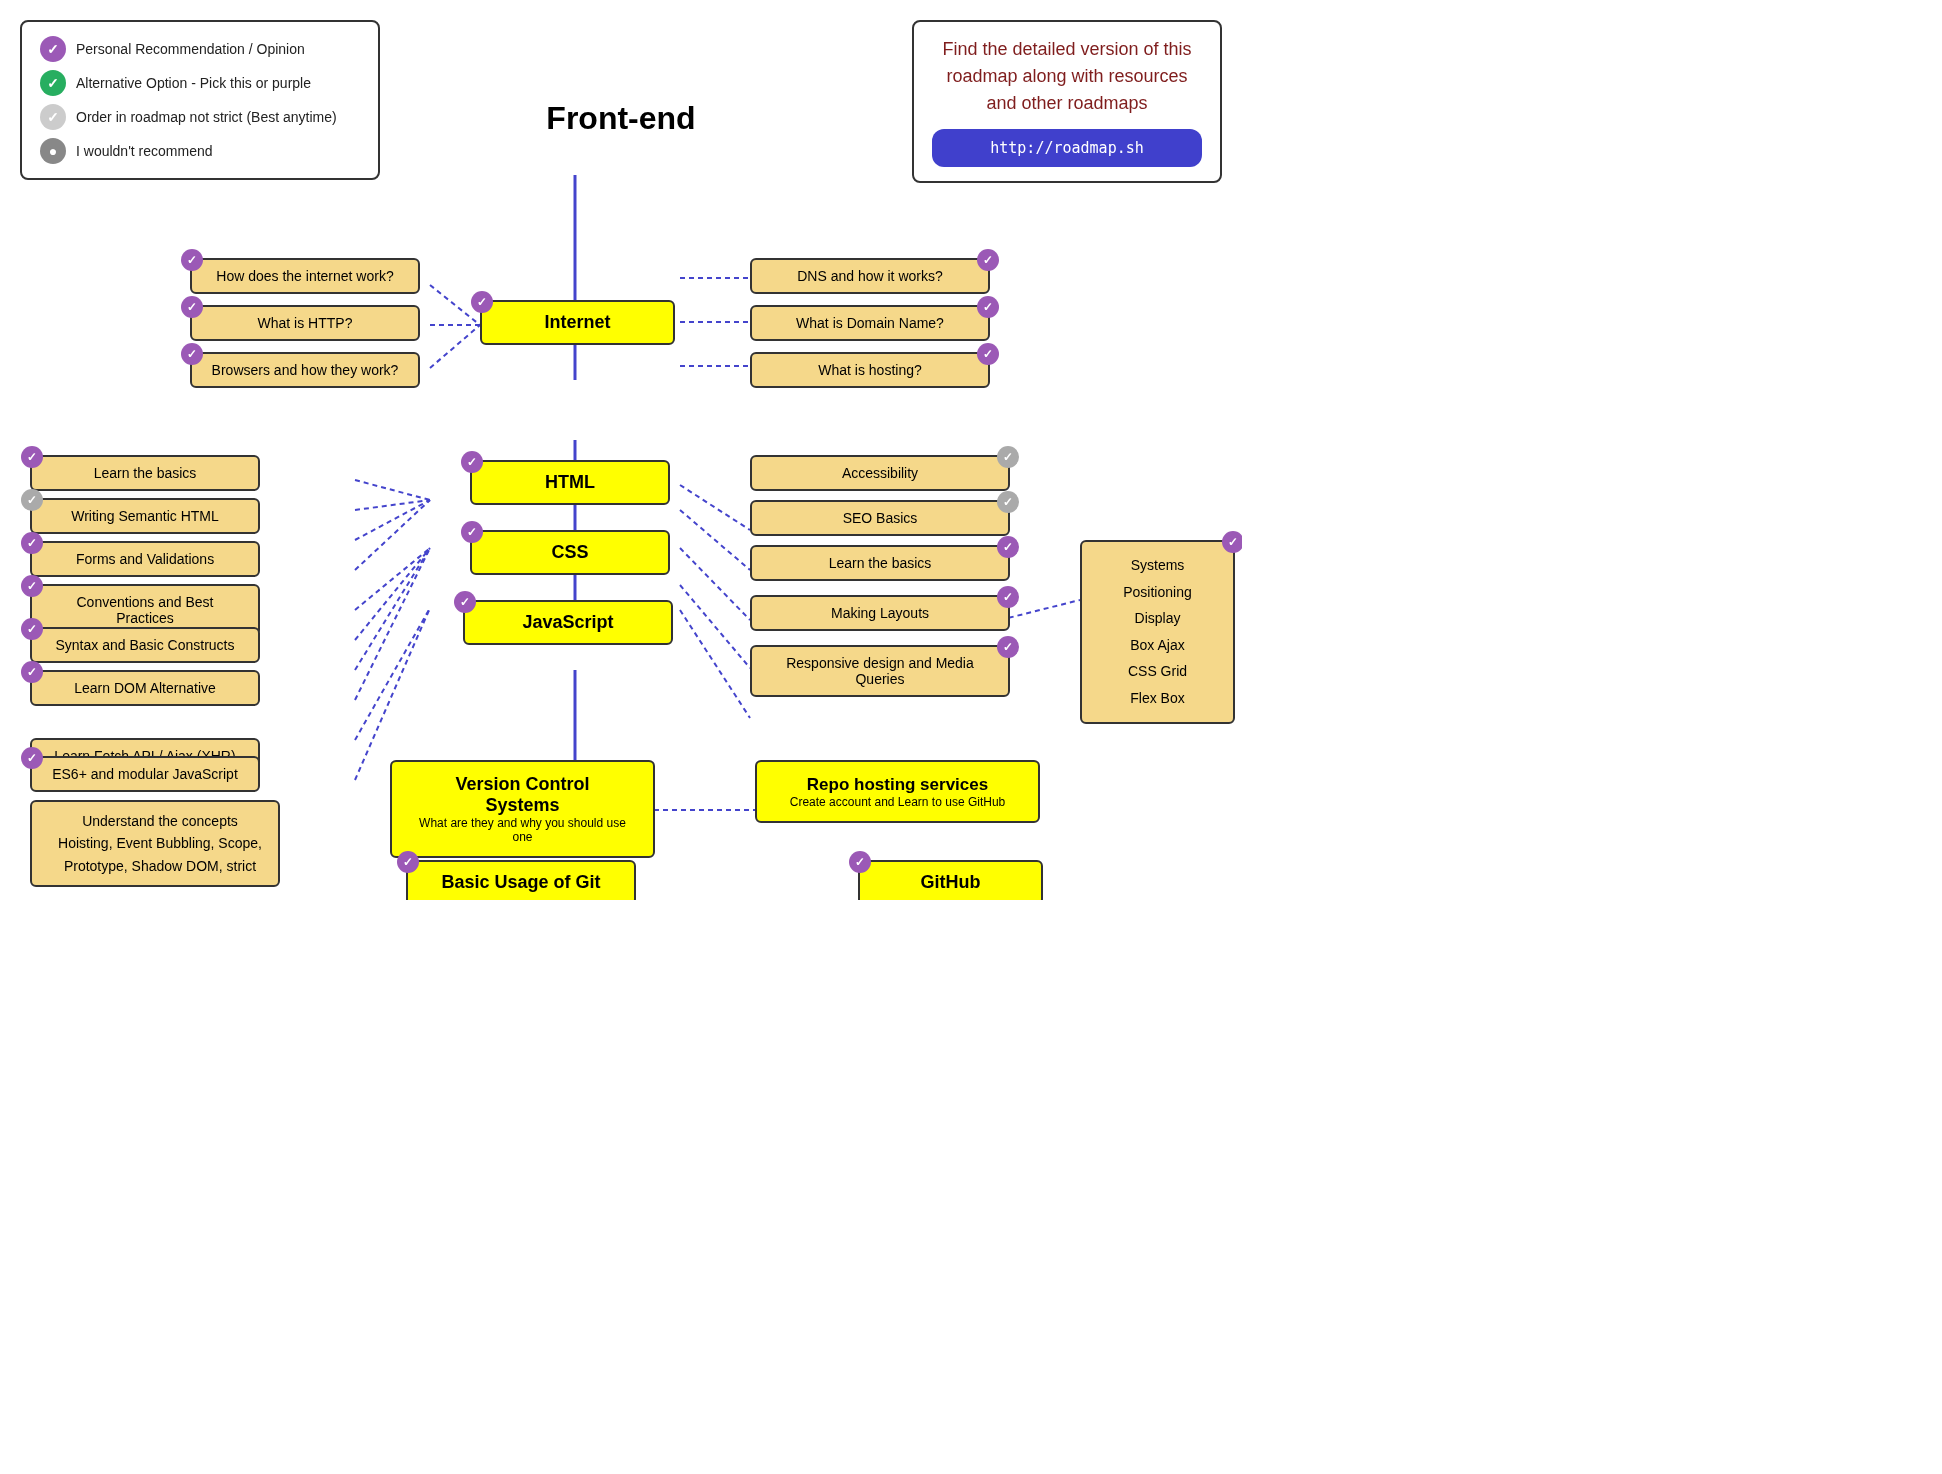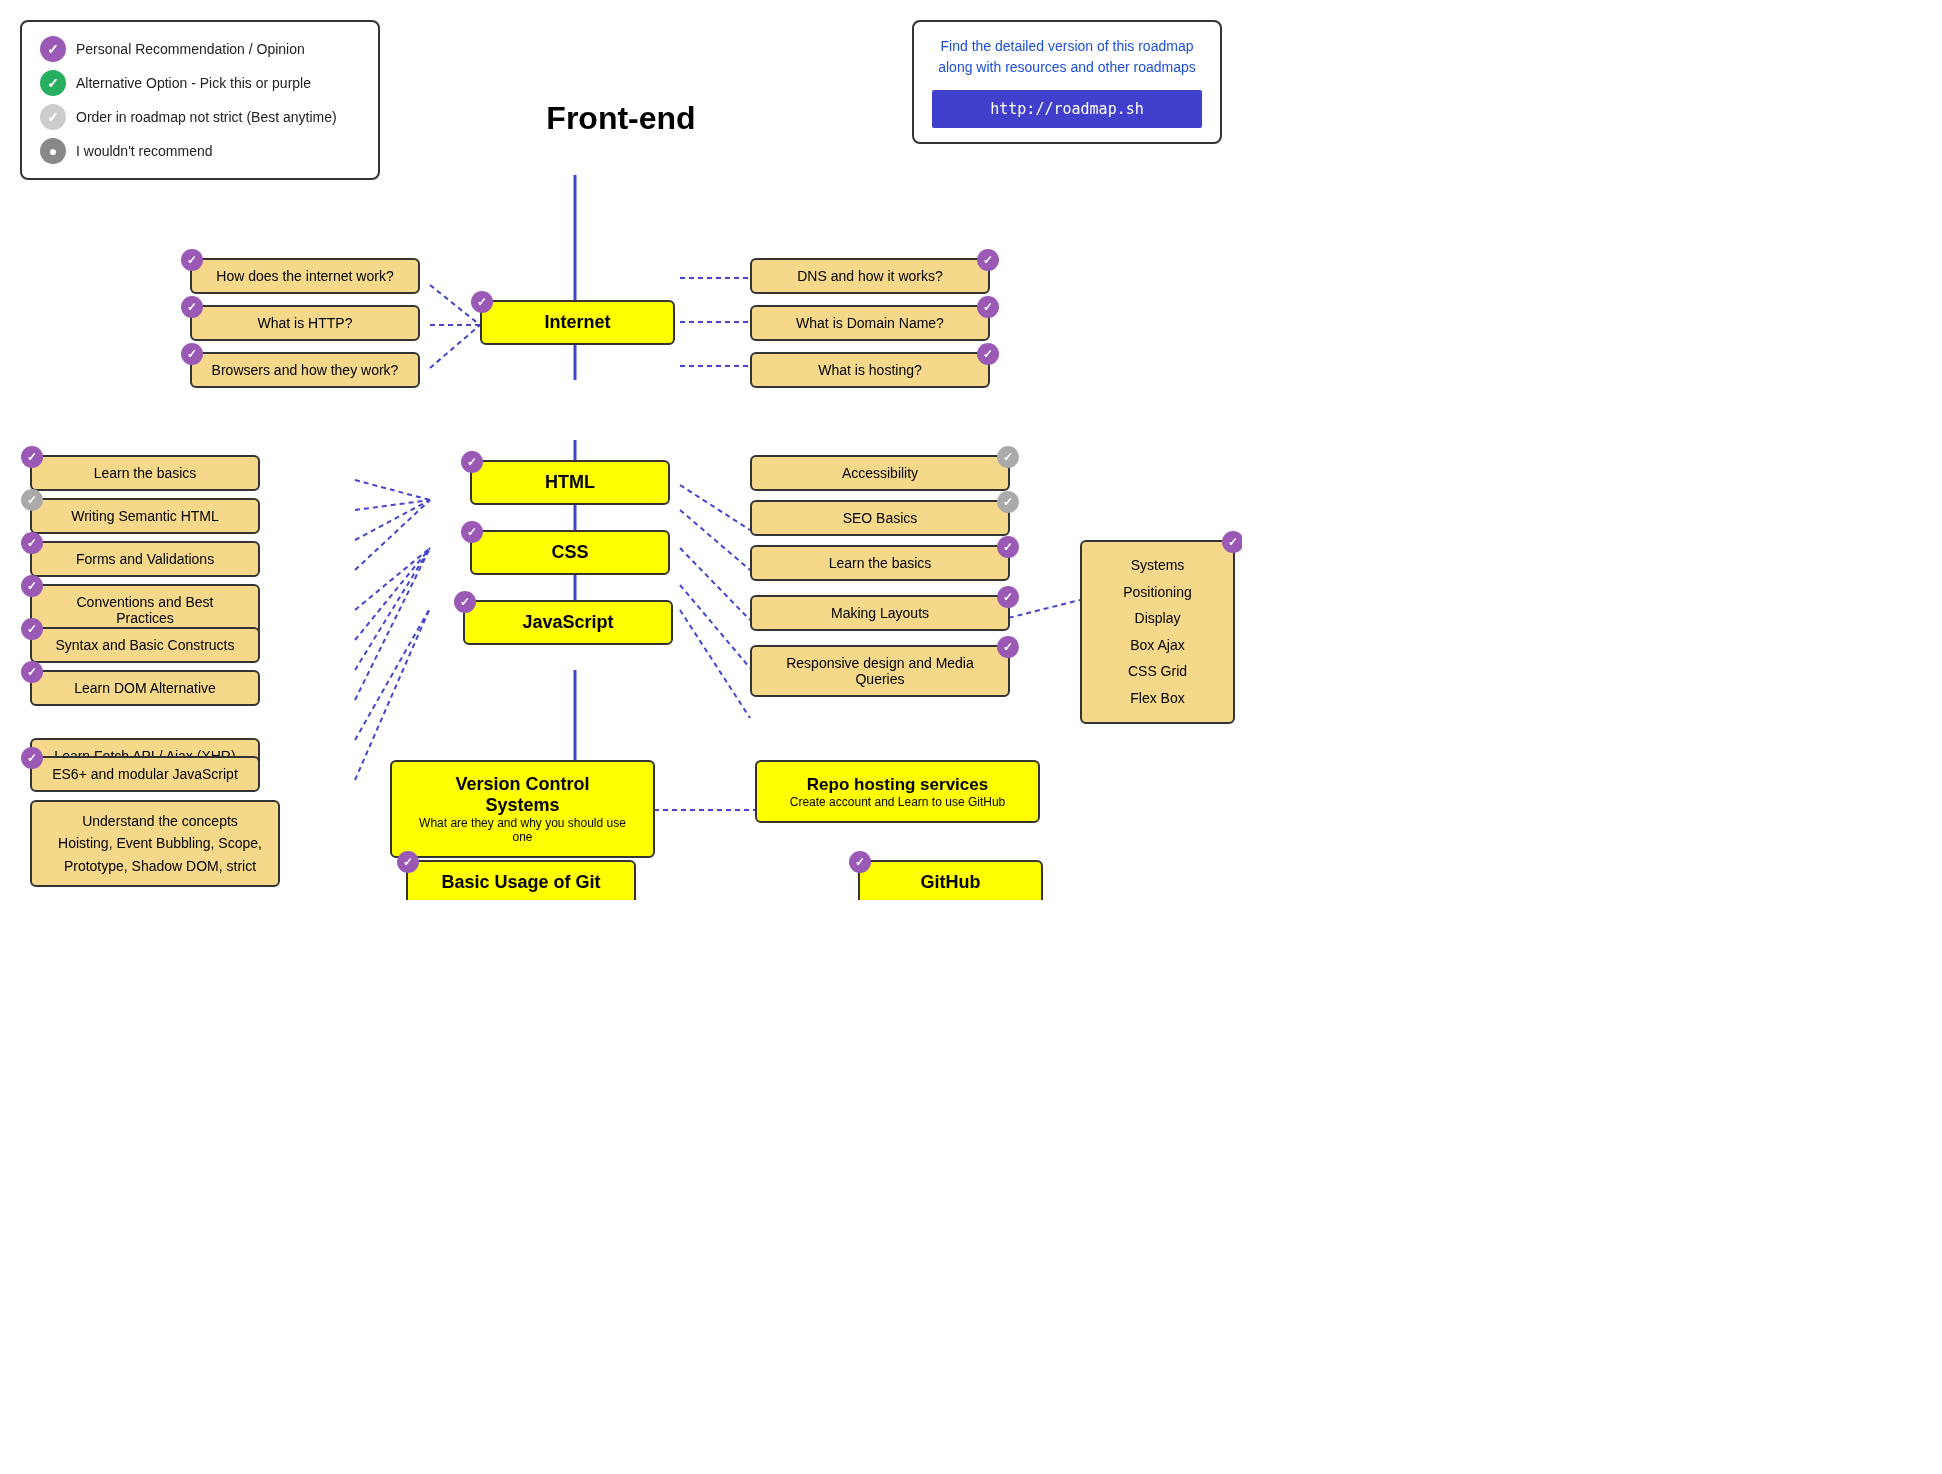--- a/index.html
+++ b/index.html
@@ -54,30 +54,30 @@
       top: 20px;
       right: 20px;
       border: 2px solid #333;
       border-radius: 8px;
       padding: 14px 18px;
       background: #fff;
       width: 310px;
       text-align: center;
     }
     .info-box p {
-      font-size: 14px;
-      color: #1d4ed8;
+      font-size: 18px;
+      color: #7f1d1d;
       margin-bottom: 12px;
       line-height: 1.5;
     }
     .info-link {
       background: #4040cc;
       color: #fff;
       padding: 10px 20px;
-      border-radius: 2px;
+      border-radius: 12px;
       font-size: 15px;
       font-family: monospace;
       display: block;
       text-align: center;
     }
 
     
     .main-title {
       position: absolute;
       top: 100px;

